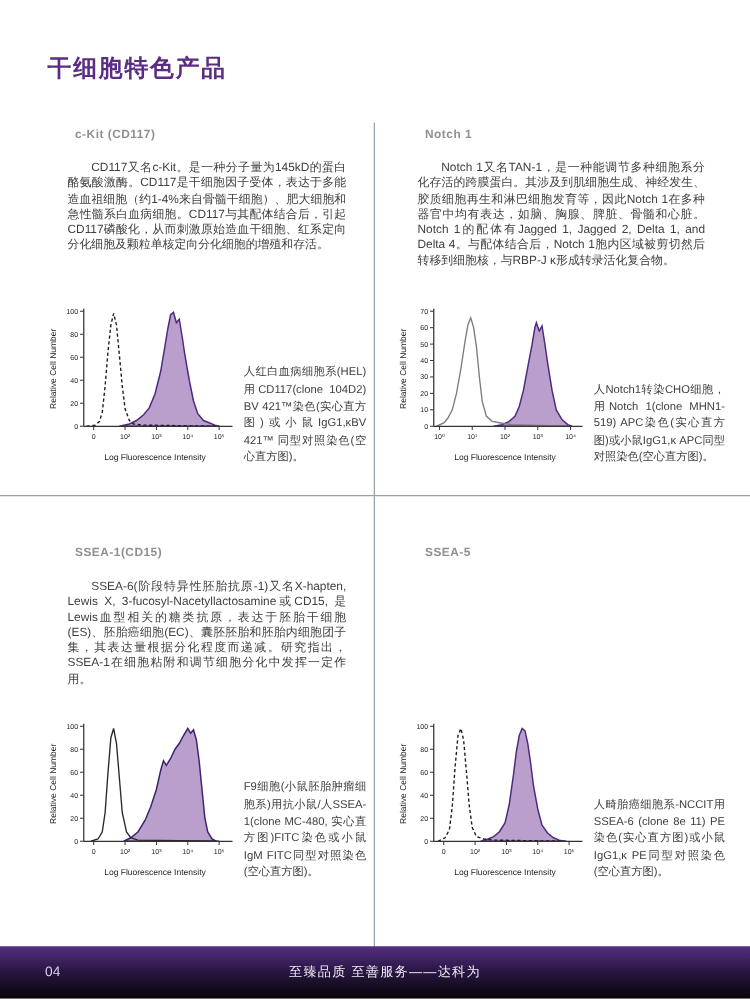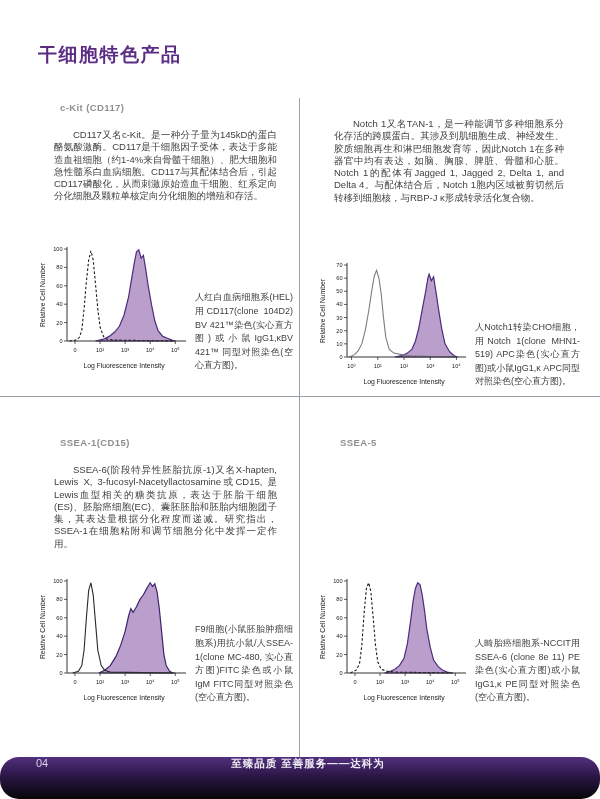--- a/index.html
+++ b/index.html
@@ -18,24 +18,24 @@
   .txt{min-height:141px}
   .bottom .txt{min-height:138px}
   .heading{margin:0 0 7px 22px;font-size:9.5px;font-weight:bold;color:#8f8f8f;letter-spacing:.4px}
   .body-par{margin:16px;font-size:9.5px;line-height:12.3px;text-align:justify;text-indent:2em;color:#3e3e3e}
   .fig{display:flex;gap:7px;margin:0;align-items:flex-end}
   .chart{flex:0 0 auto;width:150px;height:130px}
   .cap{flex:1 1 auto;font-size:9px;line-height:13.6px;text-align:justify;color:#3e3e3e;padding-top:2px}
   .footer{
     position:absolute;left:0;bottom:0;width:600px;height:42px;
     background:linear-gradient(180deg,#53307f 0%,#2b1747 45%,#060507 100%);
-    display:flex;border-radius:19px;
+    display:flex;align-items:center;
   }
   .page-num{color:#d9d2e4;font-size:11px;margin-left:36px;position:relative;z-index:1}
-  .slogan{position:absolute;left:16px;right:0;text-align:center;color:#f0edf4;font-size:10.5px;font-weight:bold;letter-spacing:1px}
+  .slogan{position:absolute;left:16px;right:0;text-align:center;color:#f0edf4;font-size:10.5px;font-weight:normal;letter-spacing:1px}
   svg text{font-family:"Liberation Sans","DejaVu Sans",sans-serif}
 </style>
 </head>
 <body>
 
 <div class="header">
   <h1 class="page-title">干细胞特色产品</h1>
 </div>
 
 <div class="grid">
@@ -75,20 +75,21 @@
             <text x="137.3" y="108.5" text-anchor="middle" font-size="5.6" fill="#222">10⁵</text>
             <text x="86" y="125" text-anchor="middle" font-size="6.8" fill="#222">Log Fluorescence Intensity</text>
             <text x="0" y="0" text-anchor="middle" font-size="6.8" fill="#222" transform="translate(7 52) rotate(-90)">Relative Cell Number</text>
           </svg></div>
       <figcaption class="cap">人红白血病细胞系(HEL)用CD117(clone 104D2) BV 421™染色(实心直方图)或小鼠IgG1,κBV 421™ 同型对照染色(空心直方图)。</figcaption>
     </figure>
   </section>
 
   <section class="cell top right">
     <div class="txt">
+      <h3 class="heading">Notch 1</h3>
       <p class="body-par">Notch 1又名TAN-1，是一种能调节多种细胞系分化存活的跨膜蛋白。其涉及到肌细胞生成、神经发生、胶质细胞再生和淋巴细胞发育等，因此Notch 1在多种器官中均有表达，如脑、胸腺、脾脏、骨髓和心脏。Notch 1的配体有Jagged 1, Jagged 2, Delta 1, and Delta 4。与配体结合后，Notch 1胞内区域被剪切然后转移到细胞核，与RBP-J κ形成转录活化复合物。</p>
     </div>
     <figure class="fig">
       <div class="chart"><svg viewBox="0 0 150 130" width="150" height="130">
             <path d="M76.9 98.0 L76.9 98.0 L83.7 96.7 L89.4 94.1 L94.0 90.1 L97.4 82.2 L100.8 69.1 L104.2 50.7 L107.7 32.3 L109.9 19.1 L111.1 15.2 L113.4 21.8 L115.6 17.8 L117.9 32.3 L120.2 48.1 L123.6 69.1 L127.0 84.9 L131.6 92.7 L136.2 96.7 L139.6 98.0 L139.6 98.0 Z" fill="#b69ac9" fill-opacity="0.95" stroke="#4e2b7e" stroke-width="1.2"></path>
             <path d="M31.3 98.0 L37.0 95.4 L40.4 91.4 L43.8 84.9 L47.2 71.7 L50.7 52.0 L54.1 29.7 L56.4 16.5 L58.6 11.3 L60.9 19.1 L63.2 34.9 L65.5 58.6 L67.8 78.3 L71.2 90.1 L75.7 94.1 L82.6 95.4 L91.7 96.7 L137.3 98.0" fill="none" stroke="#7d7d7d" stroke-width="1.1"></path>
             <line x1="29" y1="4" x2="29" y2="98" stroke="#333" stroke-width="1"></line>
             <line x1="29" y1="98" x2="148" y2="98" stroke="#333" stroke-width="1"></line>
             <line x1="26" y1="98" x2="29" y2="98" stroke="#333" stroke-width="0.8"></line>
             <text x="24.5" y="100" text-anchor="end" font-size="5.6" fill="#222">0</text>

